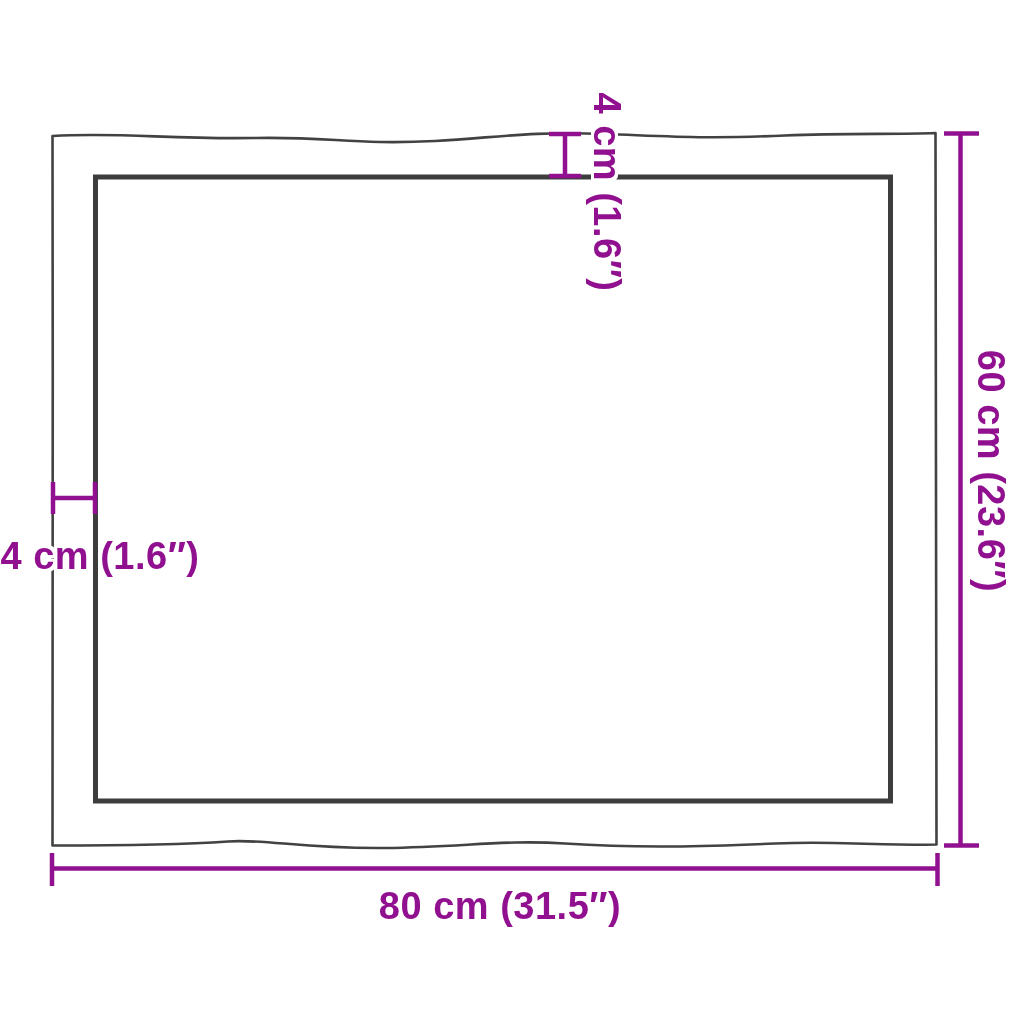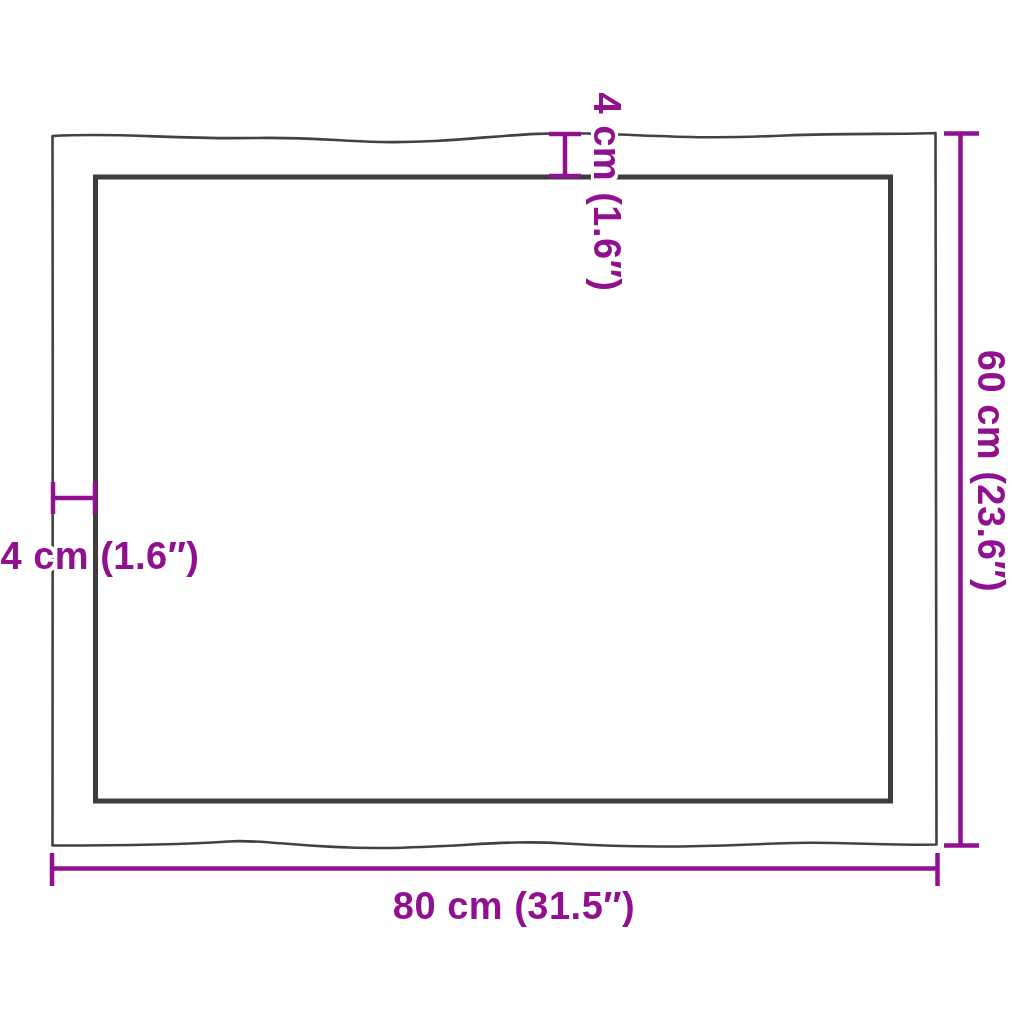--- a/index.html
+++ b/index.html
@@ -88,15 +88,15 @@
       <line x1="937.5" y1="853" x2="937.5" y2="886"></line>
     </g>
   </svg>
 
   <div class="dim-label rot90" style="left:607px; top:192px;">4 cm (1.6″)</div>
 
   <div class="dim-label center" style="left:100px; top:556px;">4 cm (1.6″)</div>
 
   <div class="dim-label rot90" style="left:991px; top:471px;">60 cm (23.6″)</div>
 
-  <div class="dim-label center" style="left:514px; top:906px;">80 cm (31.5″)</div>
+  <div class="dim-label center" style="left:500px; top:906px;">80 cm (31.5″)</div>
 
 </div>
 
 </body></html>

